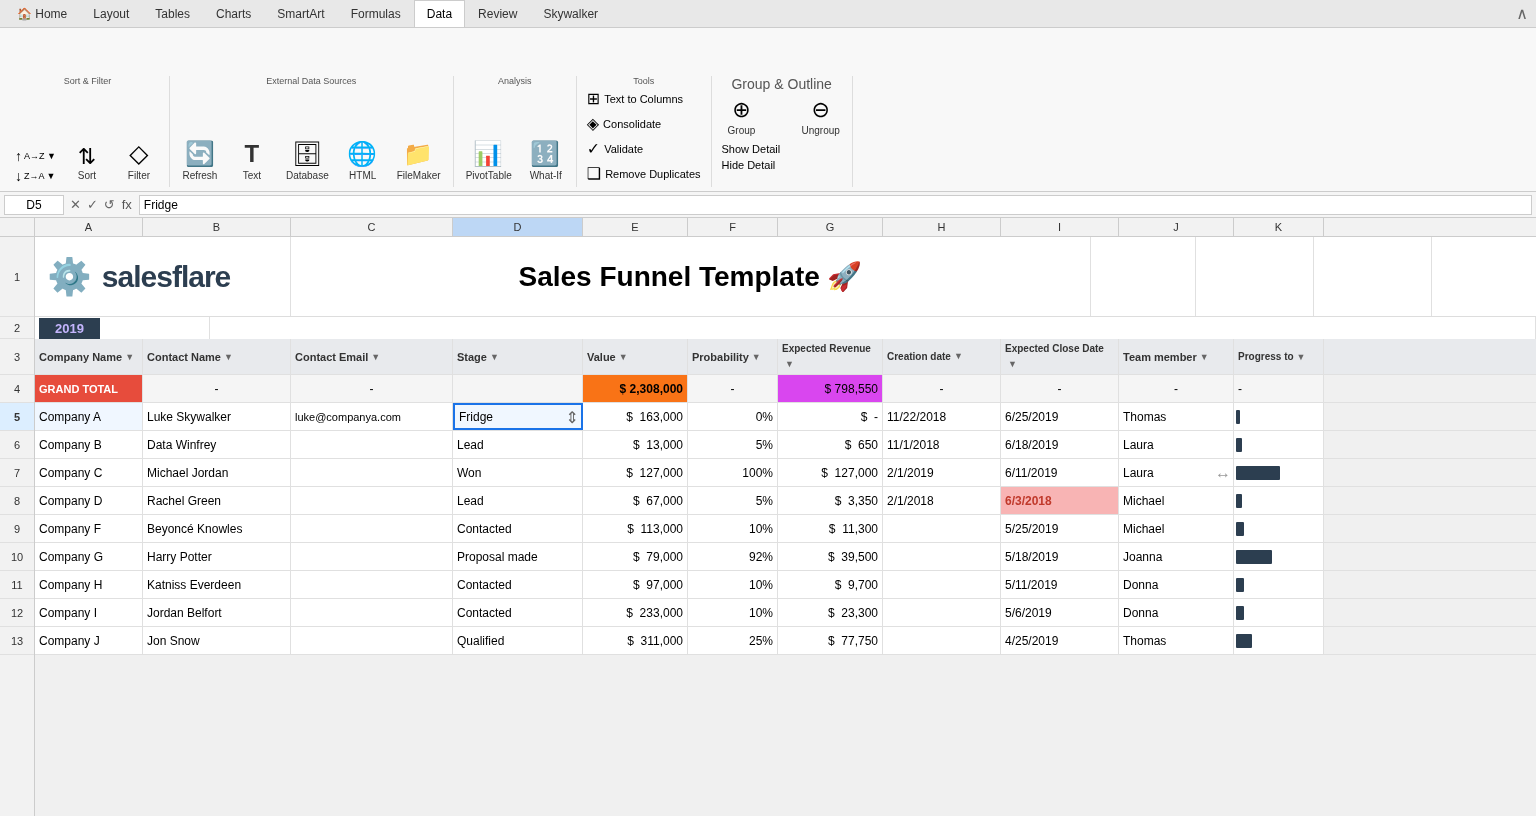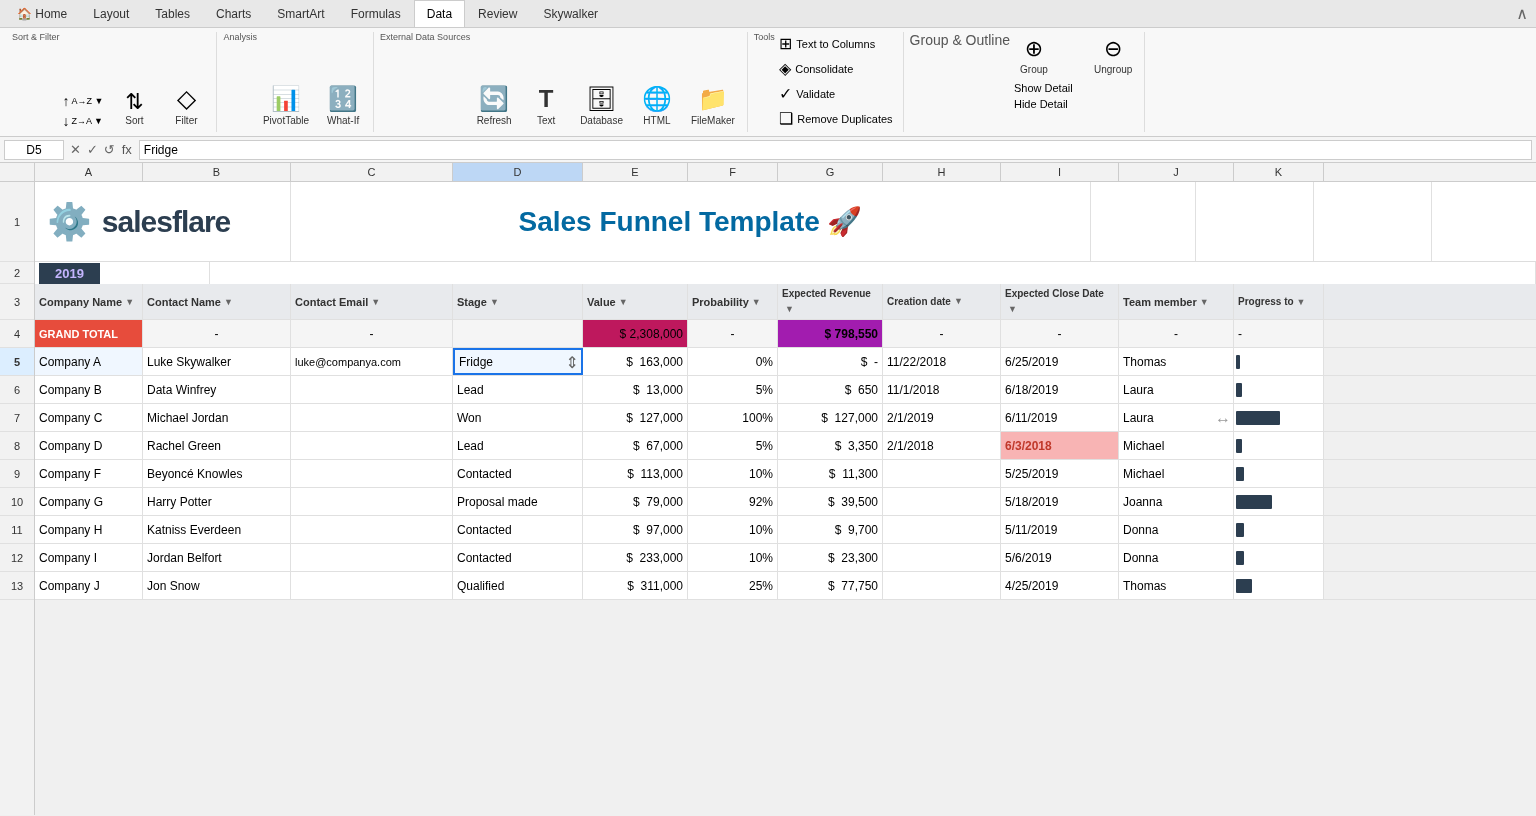--- a/index.html
+++ b/index.html
@@ -54,21 +54,21 @@
     .cw-g { width: 105px; min-width: 105px; }
     .cw-h { width: 118px; min-width: 118px; }
     .cw-i { width: 118px; min-width: 118px; }
     .cw-j { width: 115px; min-width: 115px; }
     .cw-k { width: 90px; min-width: 90px; }
 
     
     .filter-btn { font-size: 9px; color: #666; margin-left: 3px; }
 
     
-    .rg { display: flex; flex-direction: row; align-items: stretch; padding: 0 6px; border-right: 1px solid #ddd; }
+    .rg { display: flex; flex-direction: column; align-items: stretch; padding: 0 6px; border-right: 1px solid #ddd; margin-top: 44px; }
     .rg-body { display: flex; align-items: flex-end; gap: 4px; flex: 1; padding-bottom: 2px; }
 
     
     .ribbon-main { background: #f8f8f8; padding: 4px 6px; display: flex; align-items: stretch; border-bottom: 1px solid #ccc; min-height: 92px; gap: 0; }
   </style>
 </head>
 <body>
 
 <div>
 
@@ -106,55 +106,55 @@
           <div class="label">Sort</div>
         </div>
         <div class="ribbon-btn-large">
           <div class="icon" style="font-size:28px">⬦</div>
           <div class="label">Filter</div>
         </div>
       </div>
     </div>
 
     <div class="rg">
+      <div style="font-size:9px;color:#555;text-align:center;margin-bottom:1px">External Data Sources</div>
+      <div class="rg-body">
+        <div class="ribbon-btn-large">
+          <div style="font-size:24px">🔄</div>
+          <div class="label">Refresh</div>
+        </div>
+        <div class="ribbon-btn-large">
+          <div style="font-size:24px;font-weight:bold;color:#333">T</div>
+          <div class="label">Text</div>
+        </div>
+        <div class="ribbon-btn-large">
+          <div style="font-size:24px">🗄</div>
+          <div class="label">Database</div>
+        </div>
+        <div class="ribbon-btn-large">
+          <div style="font-size:24px">🌐</div>
+          <div class="label">HTML</div>
+        </div>
+        <div class="ribbon-btn-large">
+          <div style="font-size:24px">📁</div>
+          <div class="label">FileMaker</div>
+        </div>
+      </div>
+    </div>
+
+    <div class="rg">
       <div style="font-size:9px;color:#555;text-align:center;margin-bottom:1px">Analysis</div>
       <div class="rg-body">
         <div class="ribbon-btn-large">
           <div style="font-size:24px">📊</div>
           <div class="label">PivotTable</div>
         </div>
         <div class="ribbon-btn-large">
           <div style="font-size:24px">🔢</div>
           <div class="label">What-If</div>
-        </div>
-      </div>
-    </div>
-
-    <div class="rg">
-      <div style="font-size:9px;color:#555;text-align:center;margin-bottom:1px">External Data Sources</div>
-      <div class="rg-body">
-        <div class="ribbon-btn-large">
-          <div style="font-size:24px">🔄</div>
-          <div class="label">Refresh</div>
-        </div>
-        <div class="ribbon-btn-large">
-          <div style="font-size:24px;font-weight:bold;color:#333">T</div>
-          <div class="label">Text</div>
-        </div>
-        <div class="ribbon-btn-large">
-          <div style="font-size:24px">🗄</div>
-          <div class="label">Database</div>
-        </div>
-        <div class="ribbon-btn-large">
-          <div style="font-size:24px">🌐</div>
-          <div class="label">HTML</div>
-        </div>
-        <div class="ribbon-btn-large">
-          <div style="font-size:24px">📁</div>
-          <div class="label">FileMaker</div>
         </div>
       </div>
     </div>
 
     <div class="rg">
       <div style="font-size:9px;color:#555;text-align:center;margin-bottom:1px">Tools</div>
       <div class="rg-body" style="flex-direction:column;align-items:flex-start;gap:2px">
         <div style="display:flex;align-items:center;gap:4px;cursor:pointer;padding:2px 4px;border-radius:2px">
           <span style="font-size:16px">⊞</span>
           <span style="font-size:11px">Text to Columns</span>
@@ -243,21 +243,21 @@
     <div class="sheet-content">
 
       <div class="sheet-row" style="height:80px;border-bottom:1px solid #ddd">
         <div class="sheet-cell cw-a cw-b" style="width:256px;min-width:256px;border-right:1px solid #e0e0e0">
           <div class="logo-area">
             <div style="font-size:36px">⚙️</div>
             <div style="font-size:30px;font-weight:700;color:#2c3e50;letter-spacing:-1px">salesflare</div>
           </div>
         </div>
         <div class="sheet-cell" style="width:800px;min-width:800px;justify-content:center">
-          <div style="font-size:28px;font-weight:700;color:#0369a1">Sales Funnel Template 🚀</div>
+          <div style="font-size:28px;font-weight:700;color:#000000">Sales Funnel Template 🚀</div>
         </div>
         <div class="sheet-cell cw-g"></div>
         <div class="sheet-cell cw-h"></div>
         <div class="sheet-cell cw-i"></div>
         <div class="sheet-cell cw-j"></div>
 
       </div>
 
       <div class="sheet-row" style="height:22px">
         <div class="sheet-cell" style="width:175px;min-width:175px">
@@ -311,23 +311,23 @@
           <span style="font-size:10px">Progress to</span>
           <span class="filter-btn">▼</span>
         </div>
       </div>
 
       <div class="sheet-row" style="height:28px">
         <div class="sheet-cell cw-a" style="background:#e74c3c;color:white;font-weight:700;font-size:11px">GRAND TOTAL</div>
         <div class="sheet-cell cw-b" style="background:#f5f5f5;justify-content:center">-</div>
         <div class="sheet-cell cw-c" style="background:#f5f5f5;justify-content:center">-</div>
         <div class="sheet-cell cw-d" style="background:#f5f5f5"></div>
-        <div class="sheet-cell cw-e" style="background:#be185d;justify-content:flex-end;font-weight:400">$ 2,308,000</div>
+        <div class="sheet-cell cw-e" style="background:#f97316;justify-content:flex-end;font-weight:700">$ 2,308,000</div>
         <div class="sheet-cell cw-f" style="background:#f5f5f5;justify-content:center">-</div>
-        <div class="sheet-cell cw-g" style="background:#a21caf;justify-content:flex-end;font-weight:700">$ 798,550</div>
+        <div class="sheet-cell cw-g" style="background:#d946ef;justify-content:flex-end;font-weight:400">$ 798,550</div>
         <div class="sheet-cell cw-h" style="background:#f5f5f5;justify-content:center">-</div>
         <div class="sheet-cell cw-i" style="background:#f5f5f5;justify-content:center">-</div>
         <div class="sheet-cell cw-j" style="background:#f5f5f5;justify-content:center">-</div>
         <div class="sheet-cell cw-k" style="background:#f5f5f5">-</div>
       </div>
 
       <div id="data-rows">
           <div class="sheet-row" style="height: 28px;">
     <div class="sheet-cell cw-a selected-col">Company A</div>
     <div class="sheet-cell cw-b">Luke Skywalker</div>

